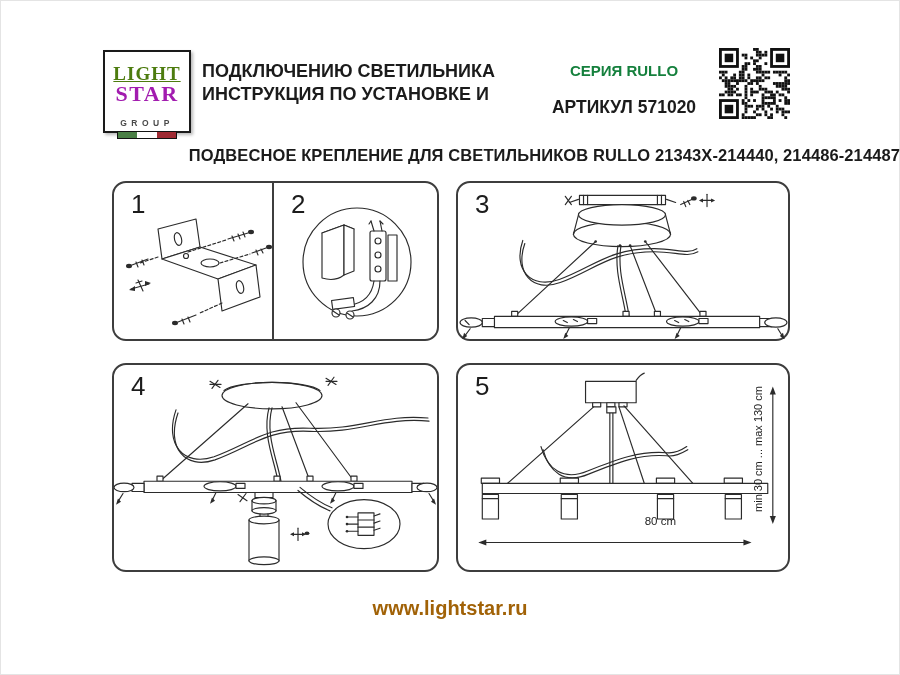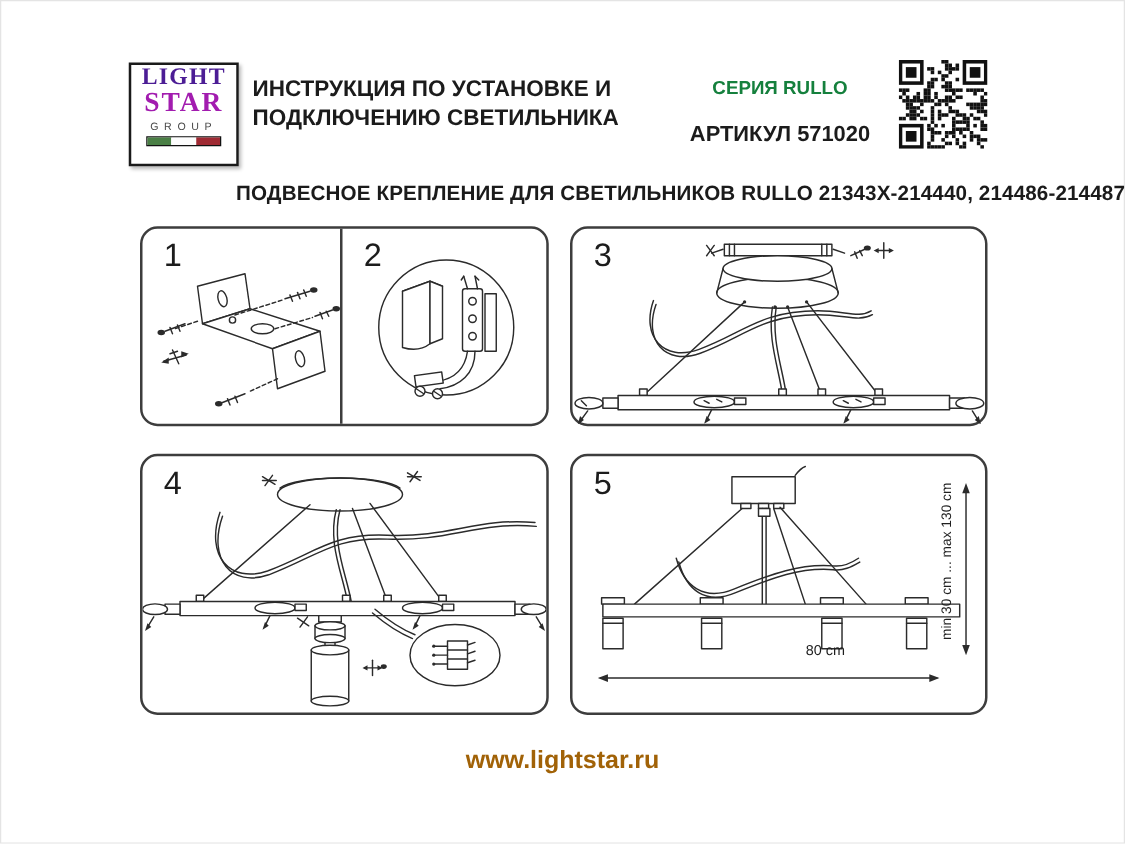--- a/index.html
+++ b/index.html
@@ -7,23 +7,23 @@
     position:relative; width:900px; height:675px; background:#ffffff;
     font-family:"Liberation Sans", sans-serif; color:var(--text,#1d1d1d);
     box-shadow: inset 0 0 0 1px #e4e4e4; overflow:hidden;
   }
   
   .logo-box {
     position:absolute; left:103px; top:50px; width:84px; height:79px;
     border:2px solid #1a1a1a; background:#fff; box-shadow:2px 2px 3px rgba(0,0,0,.28);
     text-align:center; font-family:"Liberation Serif", serif;
   }
-  .logo-w1 { margin-top:0; font-size:19px; font-weight:bold; letter-spacing:1px; line-height:1.0; color:#4c1d95;}
+  .logo-w1 { margin-top:12px; font-size:19px; font-weight:bold; letter-spacing:1px; line-height:1.0; color:#4d7c0f;text-decoration:underline;}
   .logo-w2 { font-size:22px; font-weight:bold; letter-spacing:1.5px; line-height:1.0; color:#a21caf;}
-  .logo-w3 { font-size:8.5px; letter-spacing:4.5px; margin-top:3px; color:#4a4a4a; font-family:"Liberation Sans",sans-serif;}
+  .logo-w3 { font-size:8.5px; letter-spacing:4.5px; margin-top:13px; color:#4a4a4a; font-family:"Liberation Sans",sans-serif;font-weight:bold;}
   .logo-flag { margin:3px auto 0 auto; width:58px; height:6px; border:1px solid #111; display:flex; }
   .logo-flag span { flex:1; height:100%; }
   .flag-g { background:var(--flag-green,#4a7f45); }
   .flag-w { background:#fdfdfd; }
   .flag-r { background:var(--flag-red,#9f2a33); }
 
   .title { position:absolute; left:202px; top:60px; width:300px;
     font-size:18px; font-weight:bold; line-height:1.25; color:#1b1b1b; }
   .series-block { position:absolute; left:546px; top:62px; width:156px; text-align:center; }
   .series  { font-size:15px; font-weight:bold; color:#15803d; }
@@ -68,22 +68,22 @@
     <div class="logo-w2">STAR</div>
     <div class="logo-w3">GROUP</div>
     <div class="logo-flag">
       <span class="flag-g"></span>
       <span class="flag-w"></span>
       <span class="flag-r"></span>
     </div>
   </div>
 
   <div class="title">
+    <div>ПОДКЛЮЧЕНИЮ СВЕТИЛЬНИКА</div>
     <div>ИНСТРУКЦИЯ ПО УСТАНОВКЕ И</div>
-    <div>ПОДКЛЮЧЕНИЮ СВЕТИЛЬНИКА</div>
   </div>
 
   <div class="series-block">
     <div class="series">СЕРИЯ RULLO</div>
     <div class="article">АРТИКУЛ 571020</div>
   </div>
 
   <div class="qr">
     <svg viewBox="0 0 70 70">
         <rect x="33.60" y="0.00" width="2.80" height="2.80" fill="#111"></rect>

